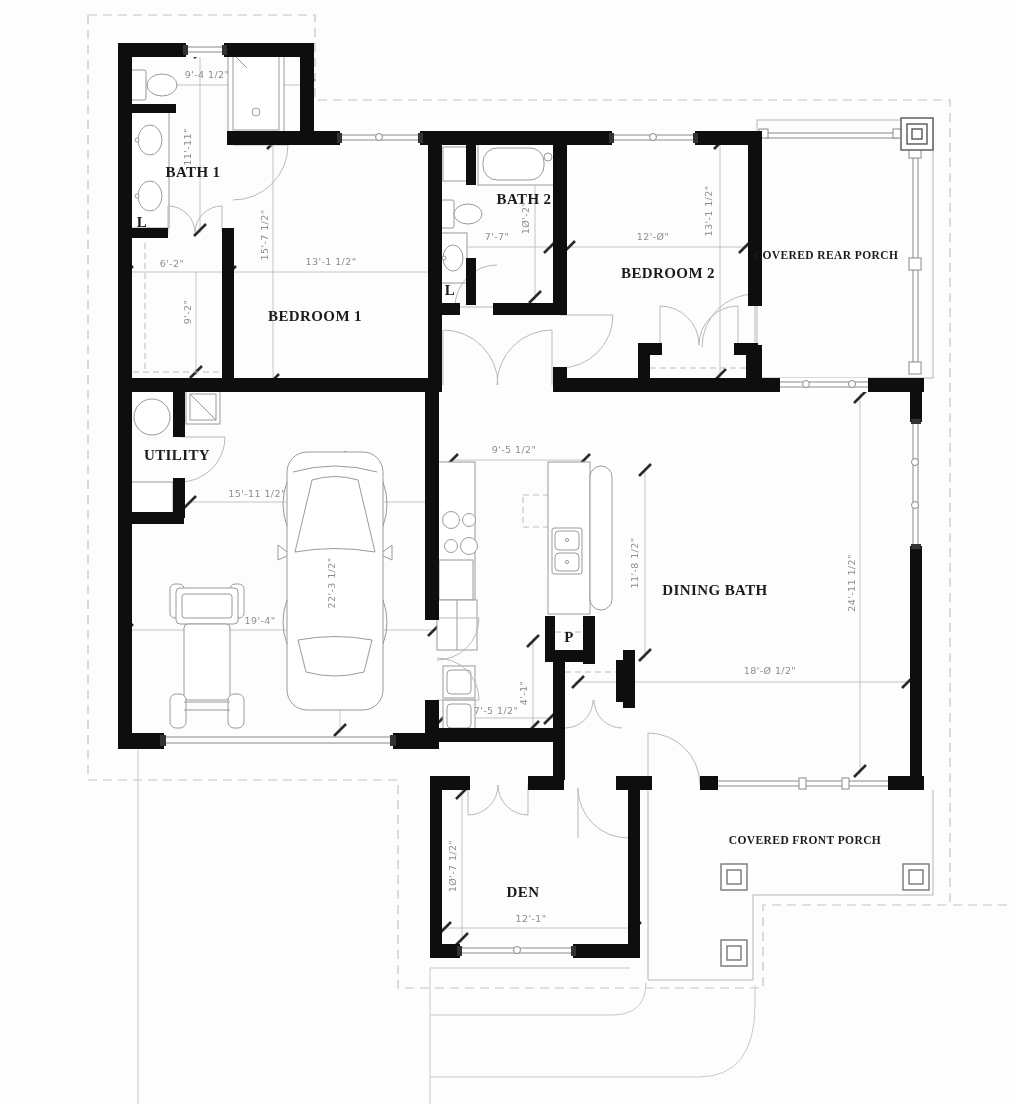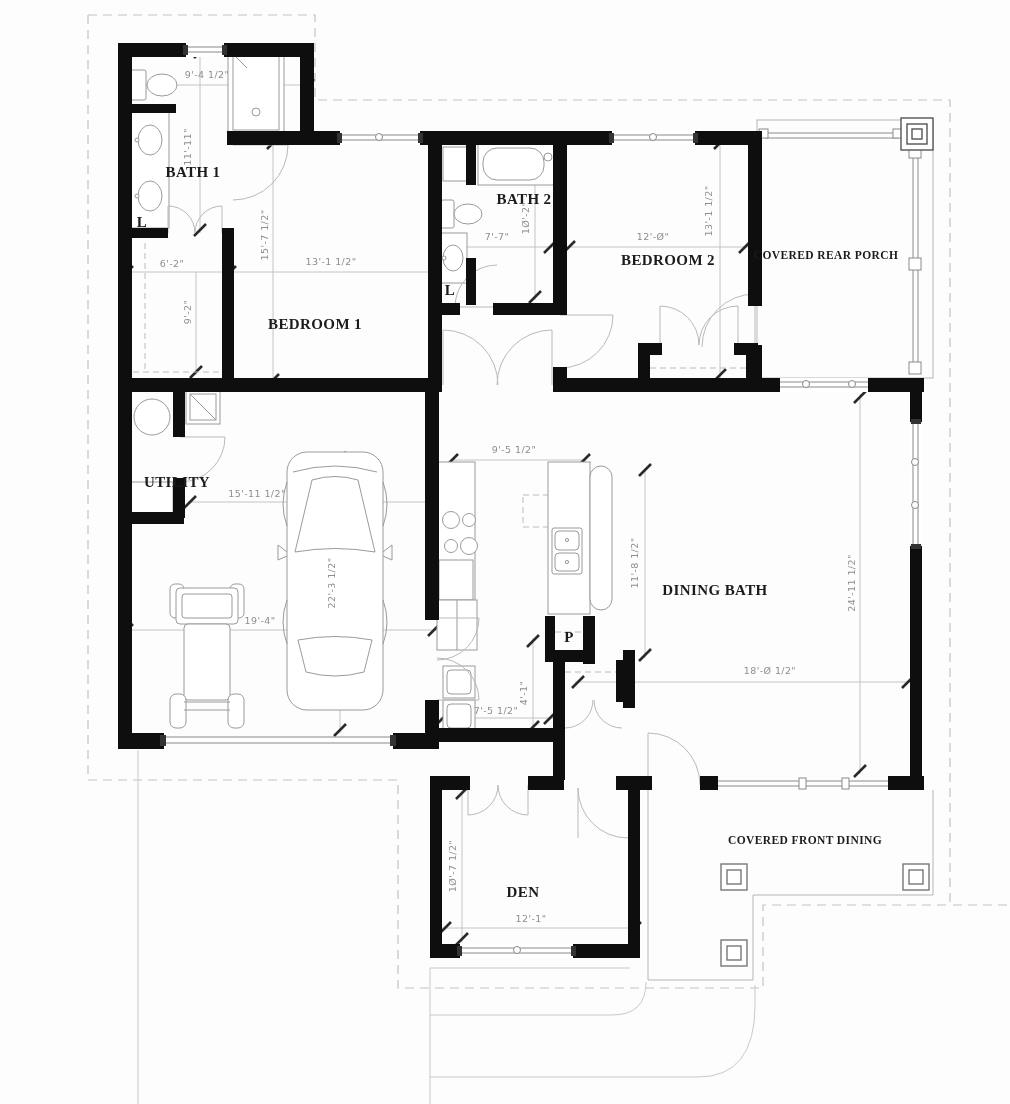--- a/index.html
+++ b/index.html
@@ -345,28 +345,28 @@
     </g>
     <g>
       <path d="M164,737 H393 M164,743 H393" fill="none"></path>
       <rect x="160" y="735" width="6" height="11" fill="#333" stroke="none"></rect>
       <rect x="390" y="735" width="6" height="11" fill="#333" stroke="none"></rect>
     </g>
   </g>
 </svg>
 
 <span class="lbl" style="left:193px;top:172px">BATH 1</span>
-<span class="lbl" style="left:315px;top:324px">BEDROOM 1</span>
+<span class="lbl" style="left:315px;top:316px">BEDROOM 1</span>
 <span class="lbl" style="left:524px;top:199px">BATH 2</span>
-<span class="lbl" style="left:668px;top:260px">BEDROOM 2</span>
+<span class="lbl" style="left:668px;top:273px">BEDROOM 2</span>
 <span class="lbl small" style="left:826px;top:255px">COVERED REAR PORCH</span>
-<span class="lbl" style="left:177px;top:482px">UTILITY</span>
+<span class="lbl" style="left:177px;top:455px">UTILITY</span>
 <span class="lbl" style="left:715px;top:590px">DINING BATH</span>
 <span class="lbl" style="left:523px;top:892px">DEN</span>
-<span class="lbl small" style="left:805px;top:840px">COVERED FRONT DINING</span>
+<span class="lbl small" style="left:805px;top:840px">COVERED FRONT PORCH</span>
 
 <span class="lbl" style="left:142px;top:222px">L</span>
 <span class="lbl" style="left:450px;top:290px">L</span>
 <span class="lbl" style="left:569px;top:637px">P</span>
 
 <span class="dim" style="left:207px;top:74px">9'-4 1/2"</span>
 <span class="dim v" style="left:187px;top:147px">11'-11"</span>
 <span class="dim v" style="left:264px;top:235px">15'-7 1/2"</span>
 <span class="dim" style="left:331px;top:261px">13'-1 1/2"</span>
 <span class="dim" style="left:172px;top:263px">6'-2"</span>

